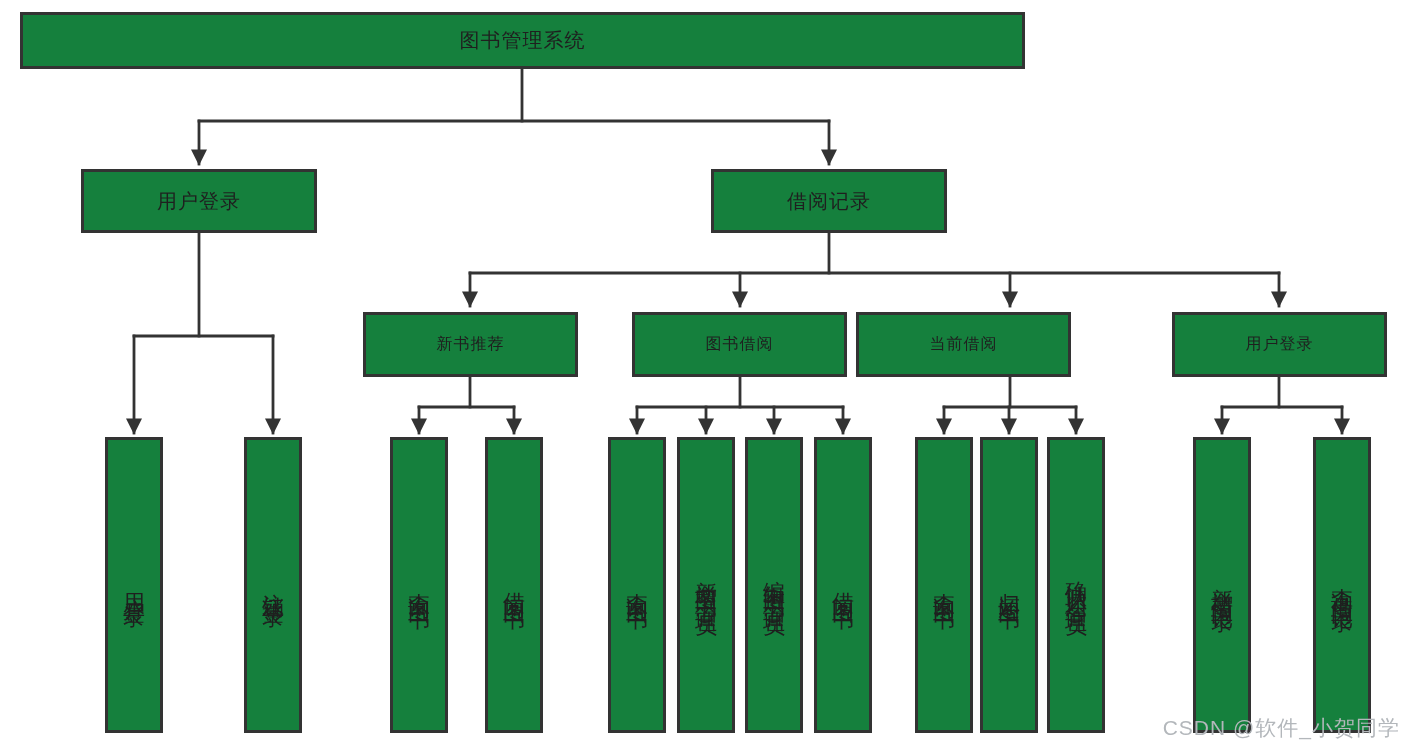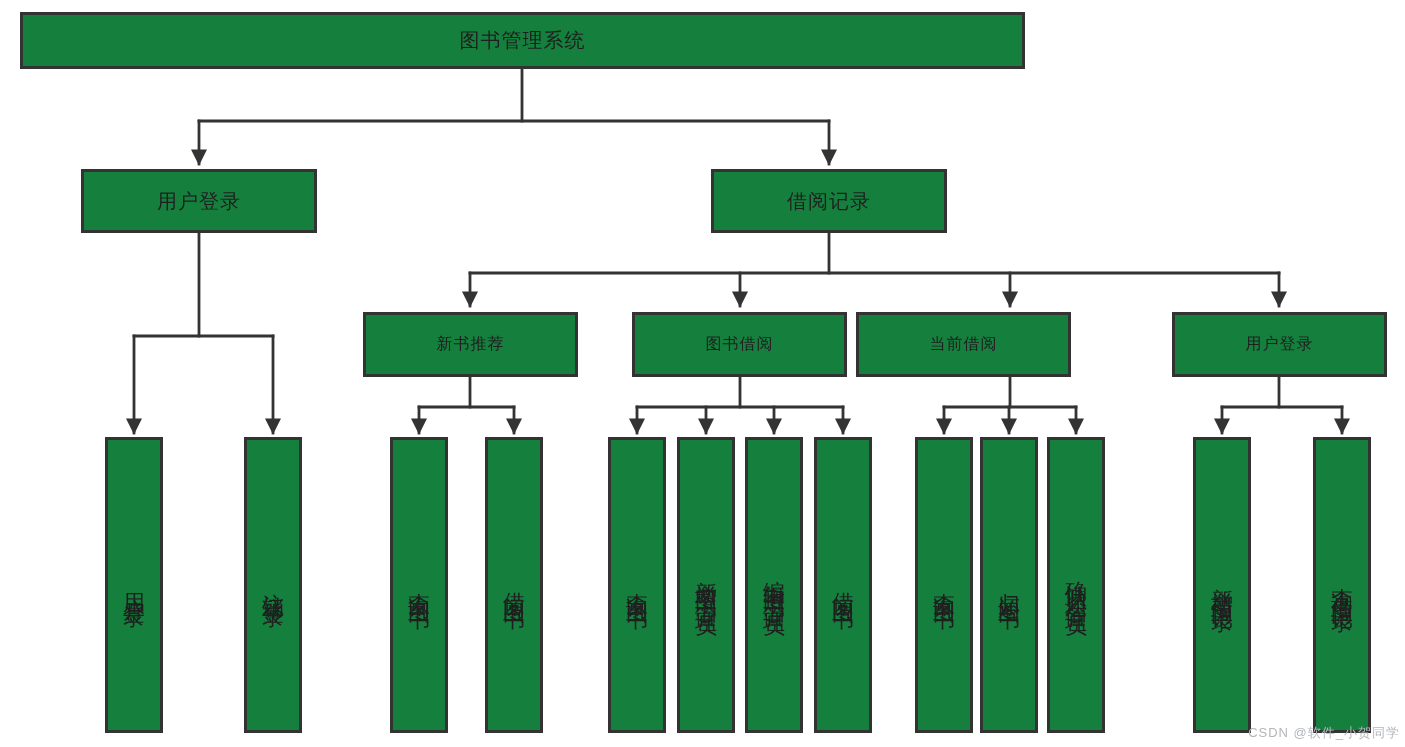--- a/index.html
+++ b/index.html
@@ -63,21 +63,21 @@
   .g2a { left: 390px; }  .g2b { left: 485px; }
   .g3a { left: 608px; }  .g3b { left: 677px; }  .g3c { left: 745px; }  .g3d { left: 814px; }
   .g4a { left: 915px; }  .g4b { left: 980px; }  .g4c { left: 1047px; }
   .g5a { left: 1193px; } .g5b { left: 1313px; }
   #watermark {
     position: absolute;
     right: 5px;
     bottom: 5px;
     z-index: 3;
     color: #b3b7bb;
-    font-size: 13px;
+    font-size: 21px;
     letter-spacing: 1px;
     white-space: nowrap;
   }
 </style>
 </head>
 <body>
 
 <div id="canvas">
 
   <svg id="wires" width="1405" height="747" viewBox="0 0 1405 747">

